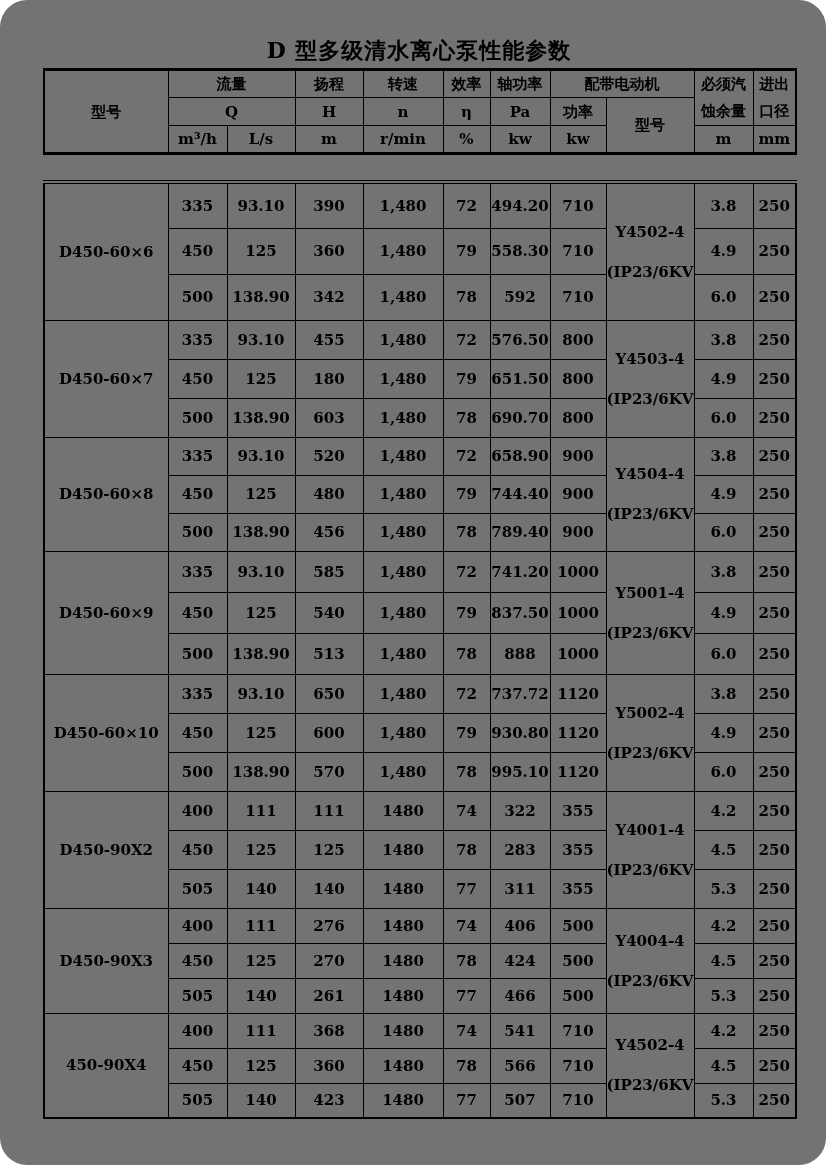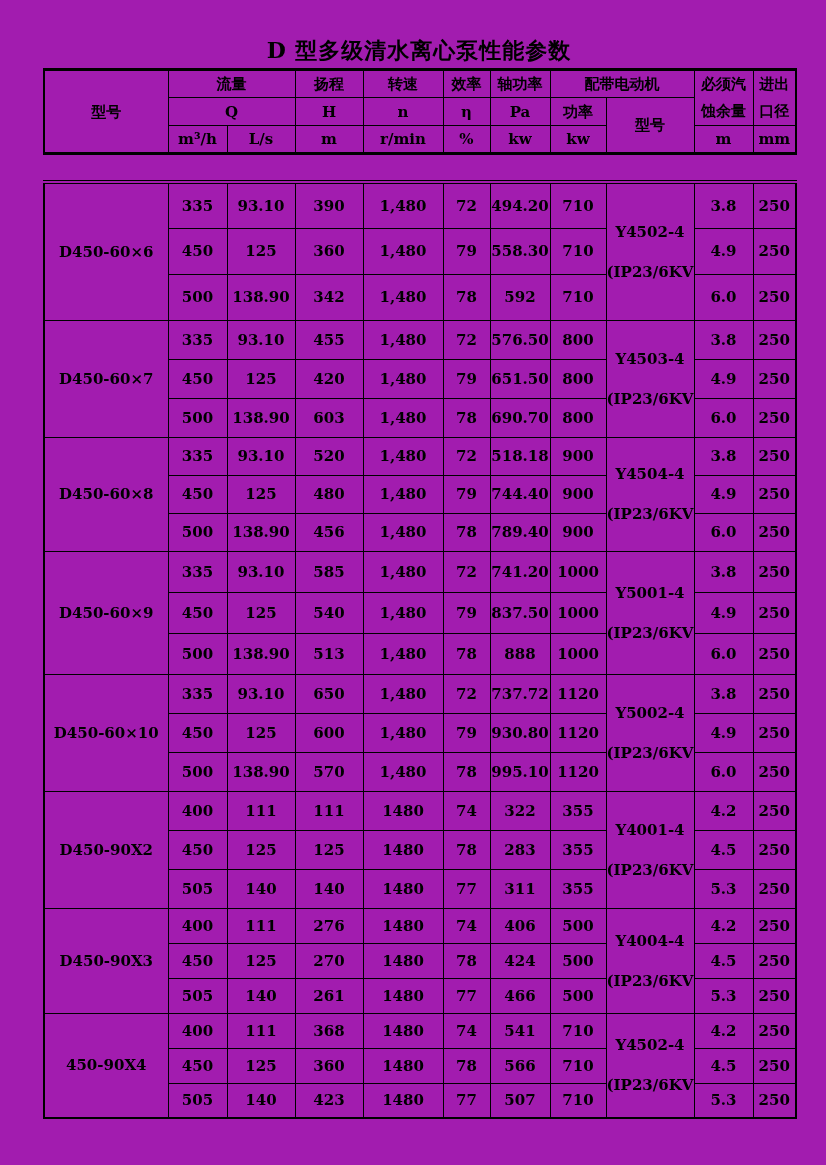--- a/index.html
+++ b/index.html
@@ -2,21 +2,21 @@
 <html><head>
 <meta charset="utf-8">
 <style>
   * { margin:0; padding:0; box-sizing:border-box; }
   html,body { background:#ffffff; }
   body {
     width:826px; height:1165px; position:relative;
     font-family:"DejaVu Serif","Liberation Serif",serif;
     color:#000000;
   }
-  .page { position:absolute; inset:0; background:#a21caf; }
+  .page { position:absolute; inset:0; background:#737373;border-radius:27px; }
   .title {
     position:absolute; top:36px; left:43px; width:752px;
     text-align:center; font-size:22px; font-weight:bold; letter-spacing:1px;
     white-space:nowrap;
   }
   table {
     position:absolute; left:43px; width:752px;
     border-collapse:collapse; table-layout:fixed;
     font-size:15px; font-weight:bold; text-align:center;
   }
@@ -170,21 +170,21 @@
           <td rowspan="3" class="motor">
             <div>Y4503-4</div>
             <div>(IP23/6KV)</div>
           </td>
           <td>3.8</td>
           <td>250</td>
         </tr>
         <tr class="g1">
           <td>450</td>
           <td>125</td>
-          <td>420</td>
+          <td>180</td>
           <td>1,480</td>
           <td>79</td>
           <td>651.50</td>
           <td>800</td>
           <td>4.9</td>
           <td>250</td>
         </tr>
         <tr class="g1">
           <td>500</td>
           <td>138.90</td>
@@ -196,21 +196,21 @@
           <td>6.0</td>
           <td>250</td>
         </tr>
         <tr class="g2">
           <td rowspan="3">D450-60×8</td>
           <td>335</td>
           <td>93.10</td>
           <td>520</td>
           <td>1,480</td>
           <td>72</td>
-          <td>518.18</td>
+          <td>658.90</td>
           <td>900</td>
           <td rowspan="3" class="motor">
             <div>Y4504-4</div>
             <div>(IP23/6KV)</div>
           </td>
           <td>3.8</td>
           <td>250</td>
         </tr>
         <tr class="g2">
           <td>450</td>

